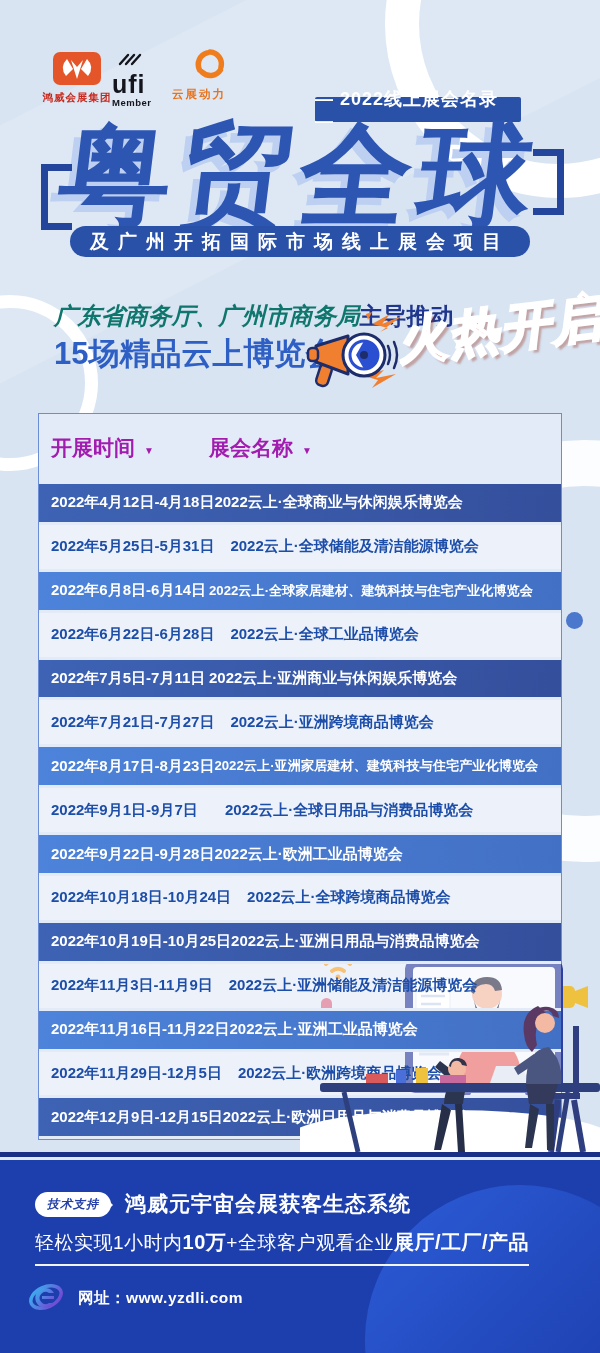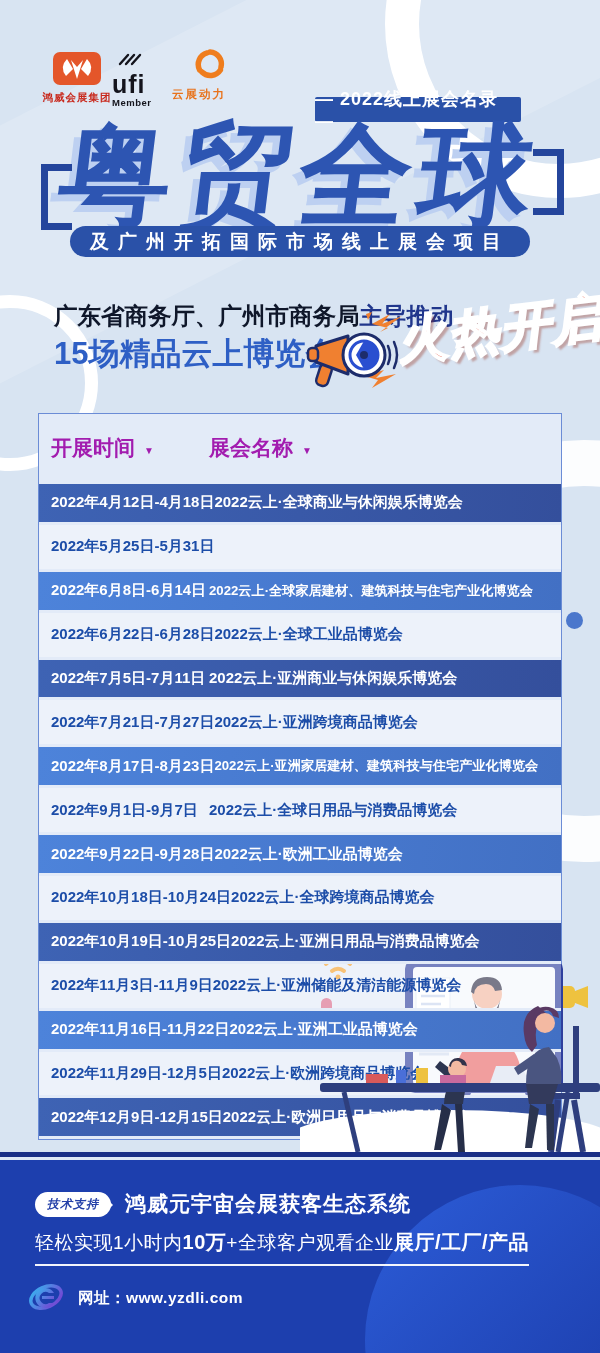--- a/index.html
+++ b/index.html
@@ -43,21 +43,21 @@
   .bracket-right{left:533px;top:149px;border-right:7px solid #24459c;border-top:7px solid #24459c;border-bottom:7px solid #24459c;}
   .subtitle-pill{
     position:absolute;left:70px;top:226px;width:460px;height:31px;z-index:3;
     background:#2a51a8;border-radius:16px;color:#fff;
     display:flex;align-items:center;justify-content:center;
     font-size:19px;font-weight:bold;letter-spacing:9px;white-space:nowrap;
   }
 
   
   .promo1{position:absolute;left:54px;top:300px;z-index:2;font-size:23.5px;font-weight:900;white-space:nowrap;}
-  .promo1 .strong{color:#0f172a;}
+  .promo1 .strong{color:#0f766e;font-style:italic;}
   .promo1 .rest{color:#20368c;}
   .promo2{position:absolute;left:54px;top:333px;z-index:2;font-size:31px;font-weight:900;color:#2e5fc5;white-space:nowrap;}
   .megaphone{position:absolute;left:306px;top:312px;z-index:2;}
   .stamp{
     position:absolute;left:396px;top:296px;z-index:3;
     font-size:50px;font-weight:900;font-style:italic;color:#e23a22;
     letter-spacing:2px;transform:rotate(-7deg);white-space:nowrap;
     -webkit-text-stroke:2.5px #ffffff;
     text-shadow:3px 4px 2px rgba(150,40,20,.35);
   }
@@ -73,21 +73,21 @@
   .th-name{flex:1;display:flex;align-items:center;}
   .sort{font-size:10px;margin-left:9px;margin-top:6px;}
   .tbody{position:relative;z-index:2;}
   .row{height:43.9px;display:flex;align-items:center;color:#1c4da8;font-weight:bold;font-size:15px;box-sizing:border-box;}
   .row .cell-date{flex:0 0 158px;padding-left:12px;white-space:nowrap;}
   .row .cell-name{flex:1;padding-right:4px;white-space:nowrap;}
   .row .cell-name.small{font-size:13.2px;}
   .row.blue{color:#fff;border-top:3px solid #e3ebf8;border-bottom:3px solid #e3ebf8;background-clip:padding-box;}
   .row.shadeA{background-image:linear-gradient(95deg,#3e63b4,#344f9c);}
   .row.shadeB{background-image:linear-gradient(95deg,#4d83da,#4270c4);}
-  .row.light{background:rgba(255,255,255,.35);}
+  .row.light{background:rgba(255,255,255,.35);gap:16px;}
   .illu-front{position:absolute;left:300px;top:990px;z-index:5;}
 
   
   .footer{
     position:absolute;left:0;top:1152px;width:600px;height:201px;z-index:10;
     background:#1d3fae;border-top:5px solid #1a2f86;box-shadow:inset 0 3px 0 #dfe8f5;
     overflow:hidden;color:#fff;
   }
   .footer-circle{position:absolute;right:-75px;top:28px;width:310px;height:310px;border-radius:50%;
     background:linear-gradient(135deg,#2f62e0,#1d3fae 75%);opacity:.85;}
@@ -258,20 +258,21 @@
         <span class="sort">▼</span>
       </div>
     </div>
     <div class="tbody">
         <div class="row blue shadeA">
       <div class="cell-date">2022年4月12日-4月18日</div>
       <div class="cell-name">2022云上·全球商业与休闲娱乐博览会</div>
     </div>
         <div class="row light">
       <div class="cell-date">2022年5月25日-5月31日</div>
+      <div class="cell-name">2022云上·全球储能及清洁能源博览会</div>
     </div>
         <div class="row blue shadeB">
       <div class="cell-date">2022年6月8日-6月14日</div>
       <div class="cell-name small">2022云上·全球家居建材、建筑科技与住宅产业化博览会</div>
     </div>
         <div class="row light">
       <div class="cell-date">2022年6月22日-6月28日</div>
       <div class="cell-name">2022云上·全球工业品博览会</div>
     </div>
         <div class="row blue shadeA">

